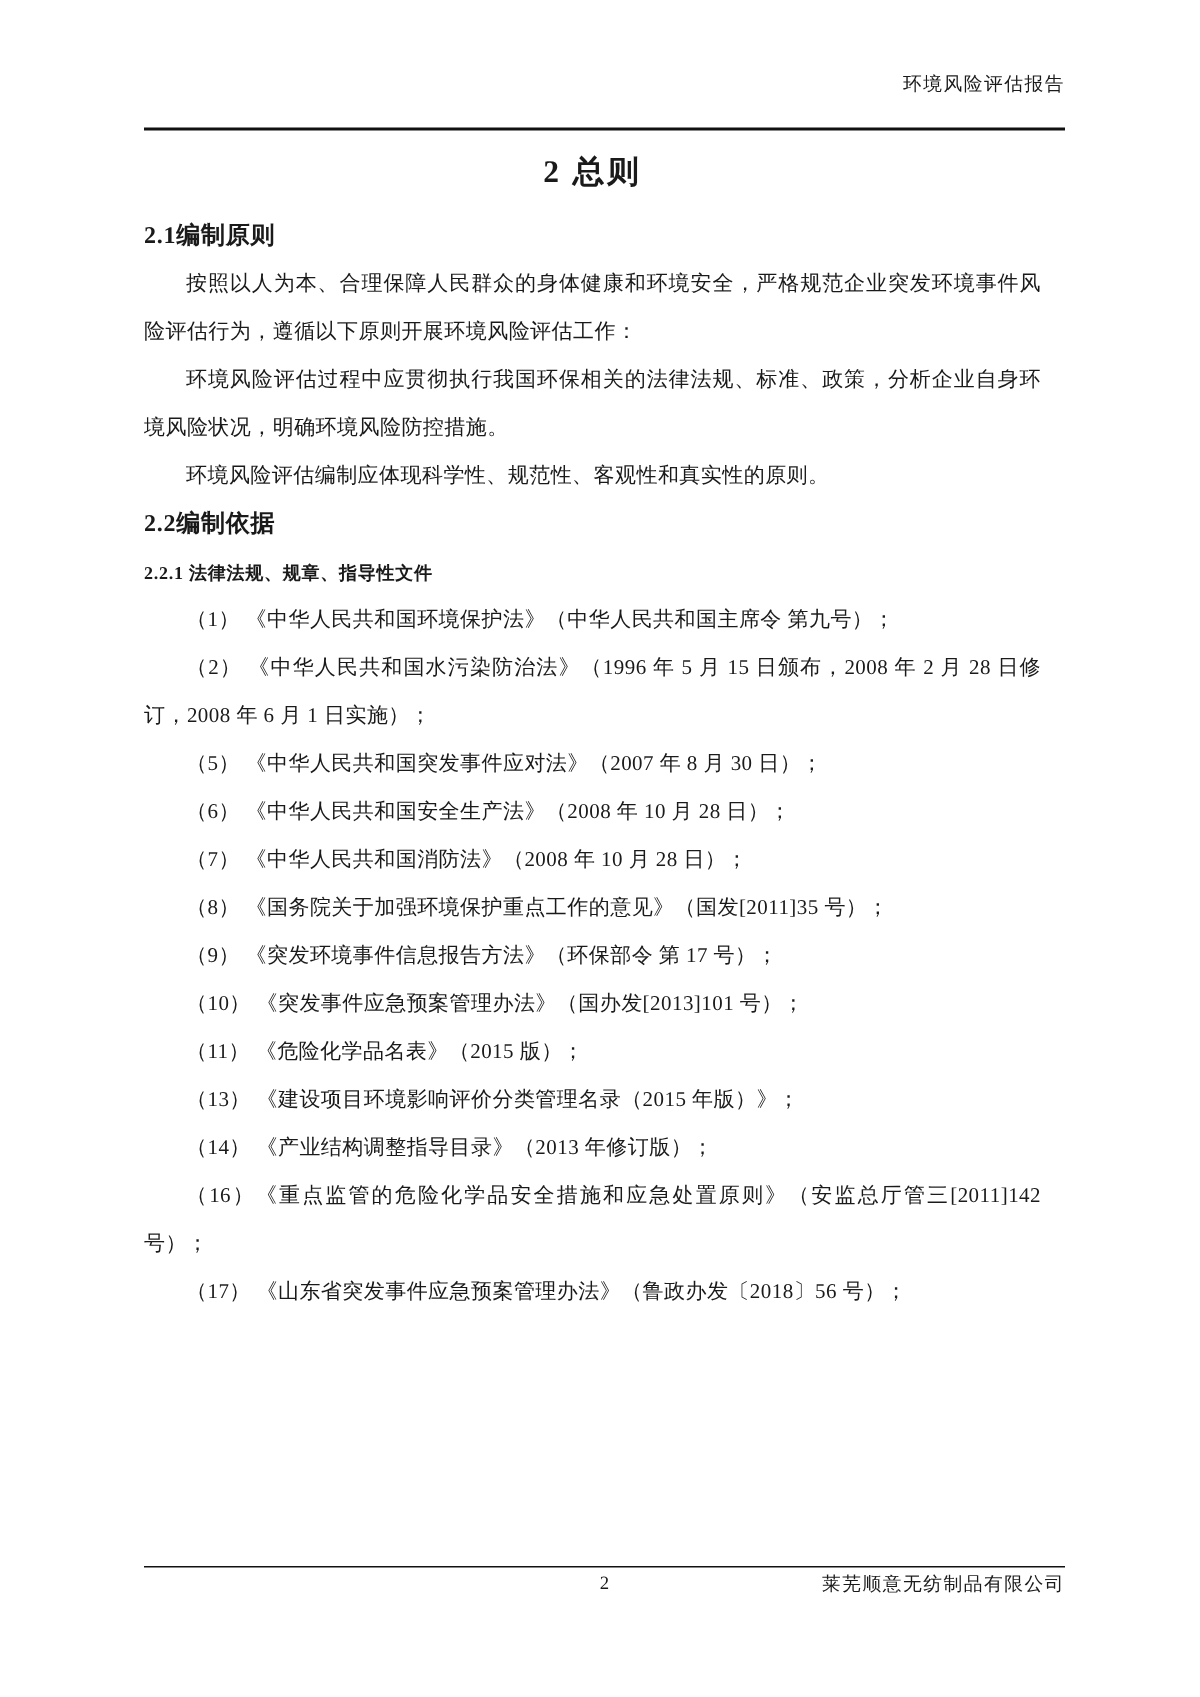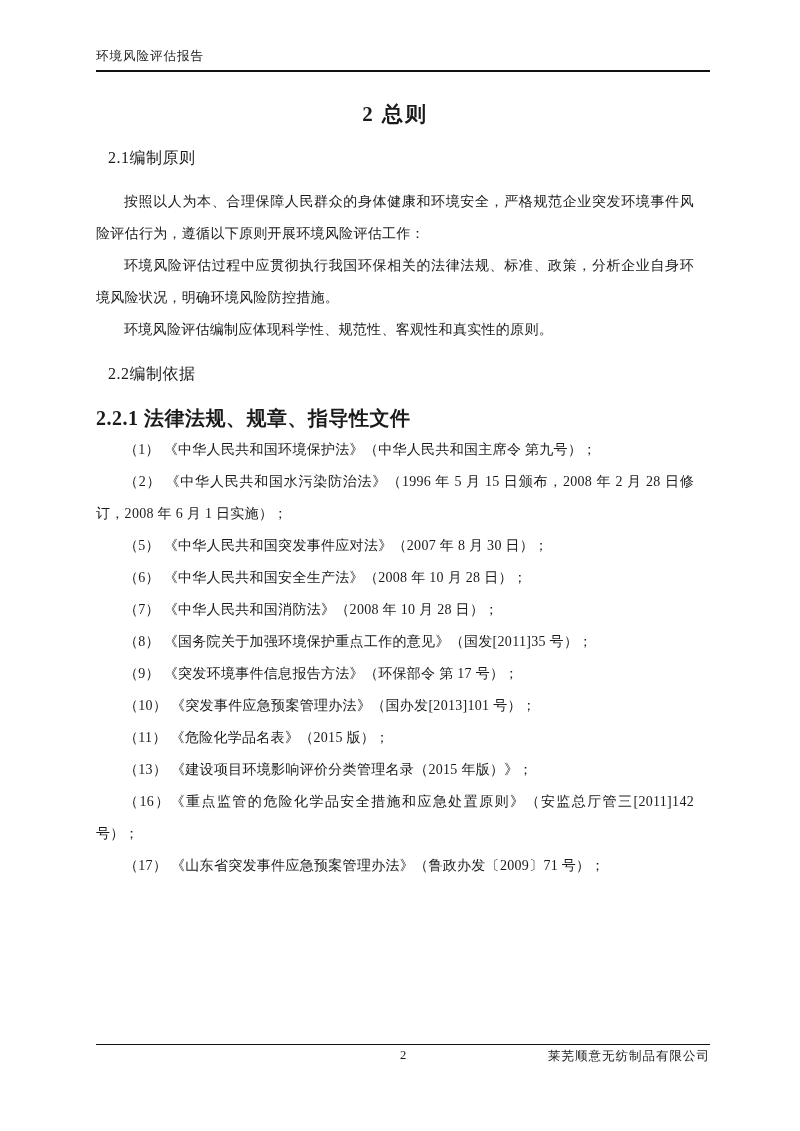--- a/index.html
+++ b/index.html
@@ -14,49 +14,49 @@
     background: #ffffff;
     font-family: "Liberation Serif", "DejaVu Serif", serif;
     color: #1a1a1a;
     overflow: hidden;
   }
   .header {
     position: absolute;
     top: 48px;
     left: 96px;
     right: 90px;
-    text-align: left;
+    text-align: right;
     font-size: 12.5px;
     letter-spacing: 1px;
-    padding-bottom: 5px;
+    padding-bottom: 20px;
     border-bottom: 2px solid #111;
   }
   .content {
     position: absolute;
     top: 92px;
     left: 96px;
     right: 106px;
   }
   .doc-title {
     margin: 8px 0 14px 0;
     text-align: center;
     font-size: 21px;
     font-weight: bold;
     letter-spacing: 2px;
   }
   .h2 {
-    margin: 12px;
+    margin: 0;
     font-size: 16px;
-    font-weight: normal;
+    font-weight: bold;
     line-height: 32px;
     letter-spacing: 0.5px;
   }
   .h3 {
     margin: 0;
-    font-size: 20px;
+    font-size: 12px;
     font-weight: bold;
     line-height: 32px;
     letter-spacing: 0.5px;
   }
   .para {
     margin: 0;
     font-size: 14px;
     line-height: 32px;
     text-indent: 2em;
     text-align: justify;
@@ -111,22 +111,23 @@
     <p class="para">（1） 《中华人民共和国环境保护法》（中华人民共和国主席令 第九号）；</p>
     <p class="para">（2） 《中华人民共和国水污染防治法》（1996 年 5 月 15 日颁布，2008 年 2 月 28 日修订，2008 年 6 月 1 日实施）；</p>
     <p class="para">（5） 《中华人民共和国突发事件应对法》（2007 年 8 月 30 日）；</p>
     <p class="para">（6） 《中华人民共和国安全生产法》（2008 年 10 月 28 日）；</p>
     <p class="para">（7） 《中华人民共和国消防法》（2008 年 10 月 28 日）；</p>
     <p class="para">（8） 《国务院关于加强环境保护重点工作的意见》（国发[2011]35 号）；</p>
     <p class="para">（9） 《突发环境事件信息报告方法》（环保部令 第 17 号）；</p>
     <p class="para">（10） 《突发事件应急预案管理办法》（国办发[2013]101 号）；</p>
     <p class="para">（11） 《危险化学品名表》（2015 版）；</p>
     <p class="para">（13） 《建设项目环境影响评价分类管理名录（2015 年版）》；</p>
+    <p class="para">（14） 《产业结构调整指导目录》（2013 年修订版）；</p>
     <p class="para">（16）《重点监管的危险化学品安全措施和应急处置原则》（安监总厅管三[2011]142 号）；</p>
-    <p class="para">（17） 《山东省突发事件应急预案管理办法》（鲁政办发〔2009〕71 号）；</p>
+    <p class="para">（17） 《山东省突发事件应急预案管理办法》（鲁政办发〔2018〕56 号）；</p>
   </div>
 
   <div class="footer">
     <div class="footer-row">
       <span class="footer-pagenum">2</span>
       <span class="footer-company">莱芜顺意无纺制品有限公司</span>
     </div>
   </div>
 
 </div>

